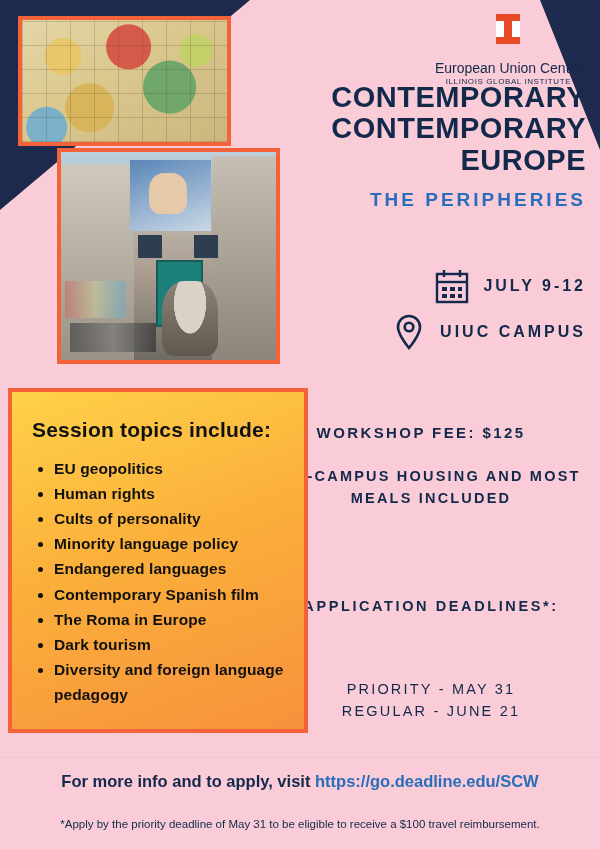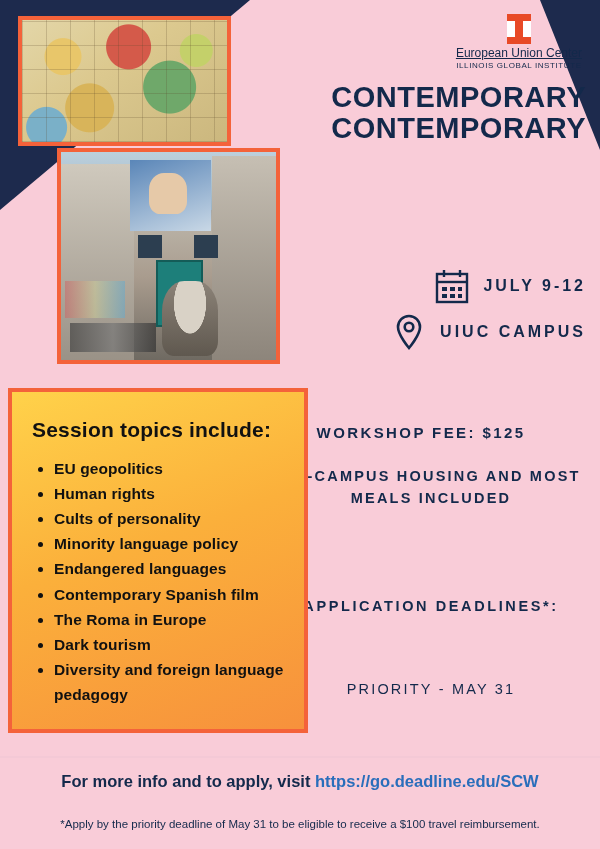--- a/index.html
+++ b/index.html
@@ -63,21 +63,21 @@
   
   .logo{position:absolute;right:18px;top:14px;z-index:4;text-align:center;color:#13294b;}
   .logo-i{
     width:24px;height:30px;margin:0 auto 2px;
     background:#e84a27;
     position:relative;
   }
   .logo-i:before{content:"";position:absolute;left:0;top:7px;width:24px;height:16px;background:#fff;}
   .logo-i:after{content:"";position:absolute;left:8px;top:0;width:8px;height:30px;background:#e84a27;}
   .logo-illinois{font-size:17px;letter-spacing:2.5px;font-weight:bold;line-height:1.05;}
-  .logo-euc{font-size:12px;margin-top:2px;text-decoration:underline;}
+  .logo-euc{font-size:14px;margin-top:16px;}
   .logo-igi{font-size:8px;letter-spacing:.6px;margin-top:1px;}
 
   
   .headline{
     position:absolute;right:14px;top:82px;width:330px;z-index:4;
     text-align:right;color:#13294b;
     font-weight:bold;font-size:29px;line-height:1.08;letter-spacing:.5px;
   }
   .subhead{
     position:absolute;right:14px;top:186px;width:330px;z-index:4;
@@ -161,22 +161,24 @@
 
 <div class="logo">
   <div class="logo-i"></div>
   <div class="logo-euc">European Union Center</div>
   <div class="logo-igi">ILLINOIS GLOBAL INSTITUTE</div>
 </div>
 
 <div class="headline">
   <div>CONTEMPORARY</div>
   <div>CONTEMPORARY</div>
+  <div>EUROPE</div>
 </div>
 <div class="subhead">
+  <div>THE PERIPHERIES</div>
 </div>
 
 <div class="info-row row-date">
   <svg class="ico" viewBox="0 0 34 36">
     <rect x="2" y="6" width="30" height="28" fill="none" stroke="#13294b" stroke-width="2.4"></rect>
     <line x1="2" y1="14" x2="32" y2="14" stroke="#13294b" stroke-width="2.4"></line>
     <line x1="9" y1="2" x2="9" y2="9" stroke="#13294b" stroke-width="2.4"></line>
     <line x1="25" y1="2" x2="25" y2="9" stroke="#13294b" stroke-width="2.4"></line>
     <rect x="7" y="19" width="5" height="4" fill="#13294b"></rect>
     <rect x="15" y="19" width="5" height="4" fill="#13294b"></rect>
@@ -195,20 +197,21 @@
   </svg>
   <span class="txt">UIUC CAMPUS</span>
 </div>
 
 <div class="fee">WORKSHOP FEE: $125</div>
 <div class="housing">ON-CAMPUS HOUSING AND MOST MEALS INCLUDED</div>
 
 <div class="deadlines-title">APPLICATION DEADLINES*:</div>
 <div class="deadlines">
   <div>PRIORITY - MAY 31</div>
+  <div>REGULAR - JUNE 21</div>
 </div>
 
 <div class="session">
   <h2>Session topics include:</h2>
   <ul>
     <li>EU geopolitics</li>
     <li>Human rights</li>
     <li>Cults of personality</li>
     <li>Minority language policy</li>
     <li>Endangered languages</li>

